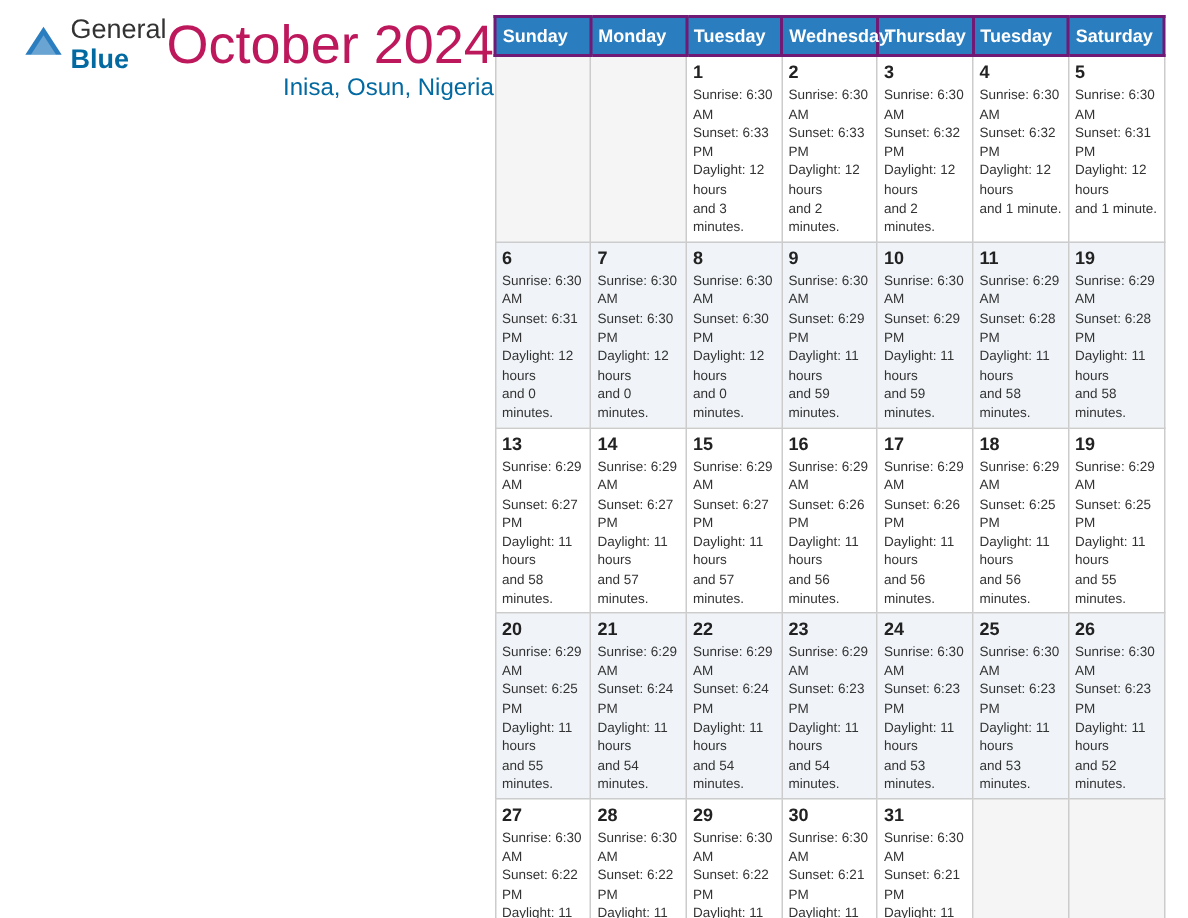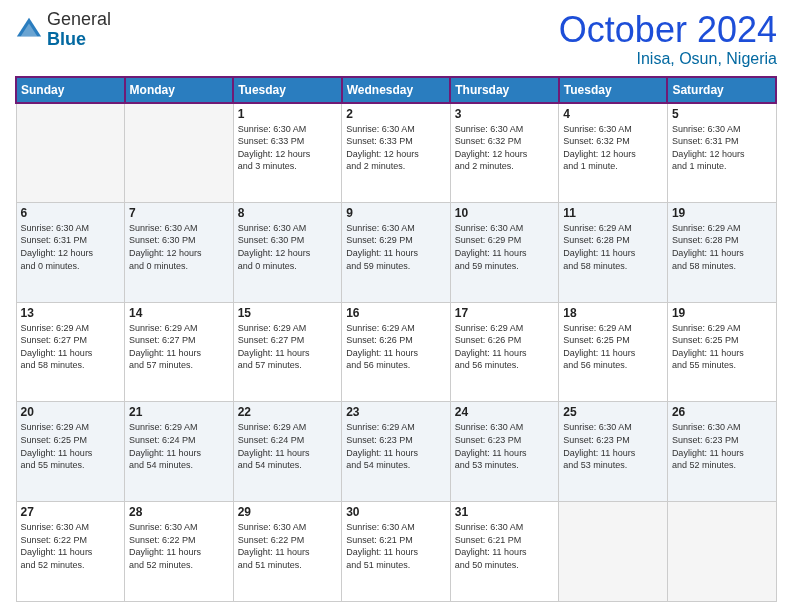--- a/index.html
+++ b/index.html
@@ -8,21 +8,21 @@
       background: #fff;
       width: 792px;
       height: 612px;
       overflow: hidden;
     }
     .page {
       width: 792px;
       height: 612px;
       padding: 10px 15px 10px 15px;
       display: flex;
-      flex-direction: column;
+      flex-direction: row;
     }
     .header {
       display: flex;
       justify-content: space-between;
       align-items: flex-start;
       margin-bottom: 8px;
     }
     .logo {
       display: flex;
       align-items: center;
@@ -43,21 +43,21 @@
     .logo-icon {
       width: 28px;
       height: 28px;
     }
     .title-area {
       text-align: right;
     }
     .title-month {
       font-size: 36px;
       font-weight: normal;
-      color: #1d4ed8;
+      color: #be185d;
       line-height: 1.1;
     }
     .title-location {
       font-size: 16px;
       color: #0369a1;
     }
     .calendar {
       width: 100%;
       border-collapse: collapse;
       flex: 1;

